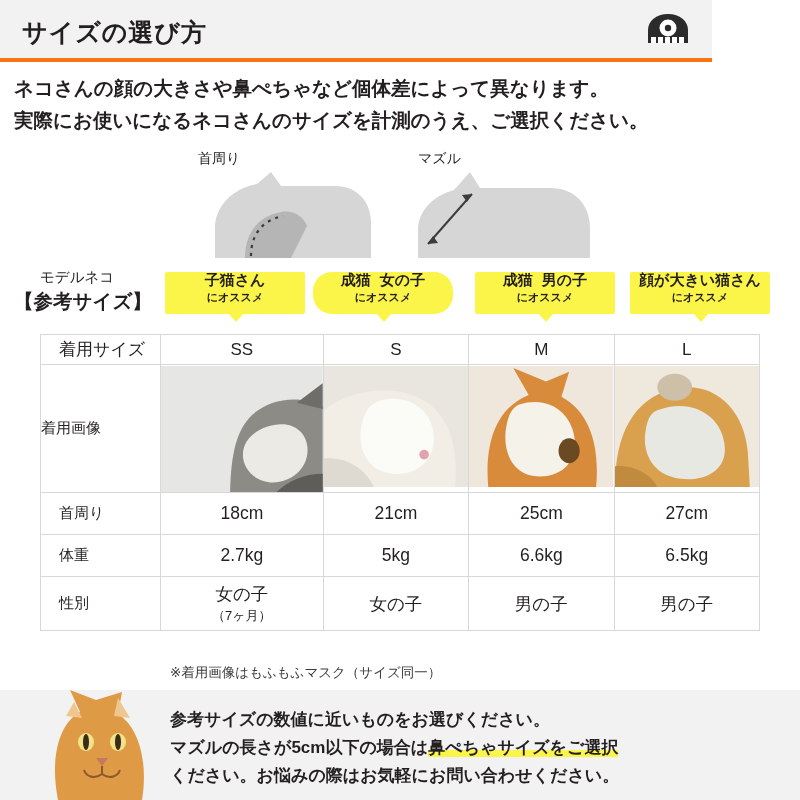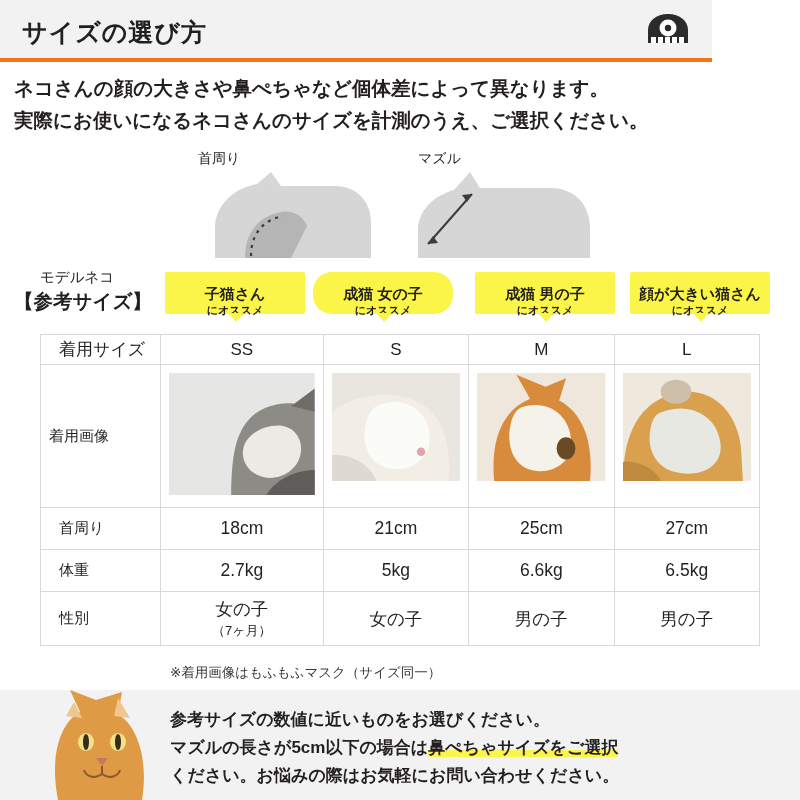--- a/index.html
+++ b/index.html
@@ -89,21 +89,22 @@
     left: 165px; top: 272px;
     width: 620px; height: 48px;
   }
   .callout {
     position: absolute;
     width: 140px;
     height: 42px;
     background: #fbf54a;
     border-radius: 2px;
     text-align: center;
-    padding-top: 12px;
+    padding-top: 0;
+    font-family: Liberation Mono, monospace;
   }
   .callout .c1 {
     display: block;
     font-size: 15px;
     font-weight: bold;
     color: #231f20;
     line-height: 19px;
   }
   .callout .c2 {
     display: block;
@@ -143,21 +144,21 @@
     vertical-align: middle;
   }
   .table td.rowhead {
     width: 120px;
     text-align: left;
     padding-left: 18px;
     font-size: 15px;
     background: #ffffff;
   }
   .table tr.r-size td { height: 30px; font-size: 17px; }
-  .table tr.r-img td { height: 128px; padding: 8px; margin-top: 15px; }
+  .table tr.r-img td { height: 128px; padding: 0; margin-top: 15px; }
   .table tr.r-neck td,
   .table tr.r-weight td { height: 42px; }
   .table tr.r-gender td { height: 54px; }
 
   .cell-sub {
     display: block;
     font-size: 13px;
     color: #231f20;
     margin-top: 1px;
   }

